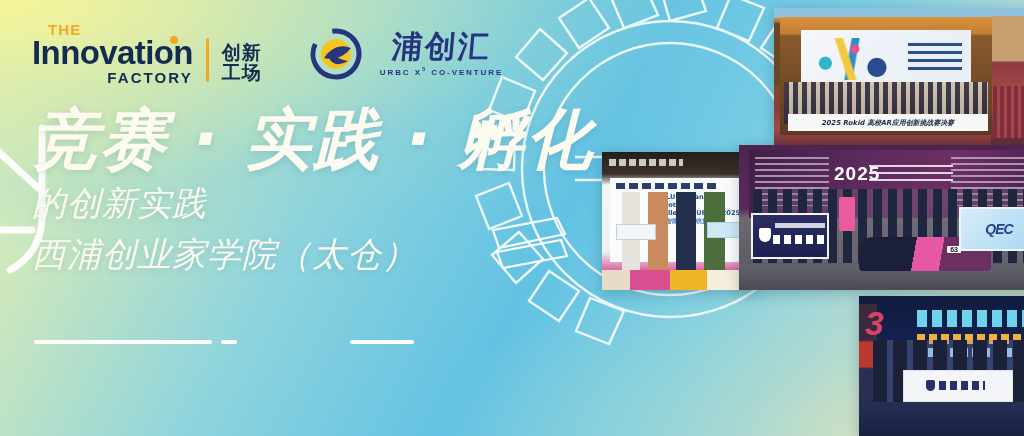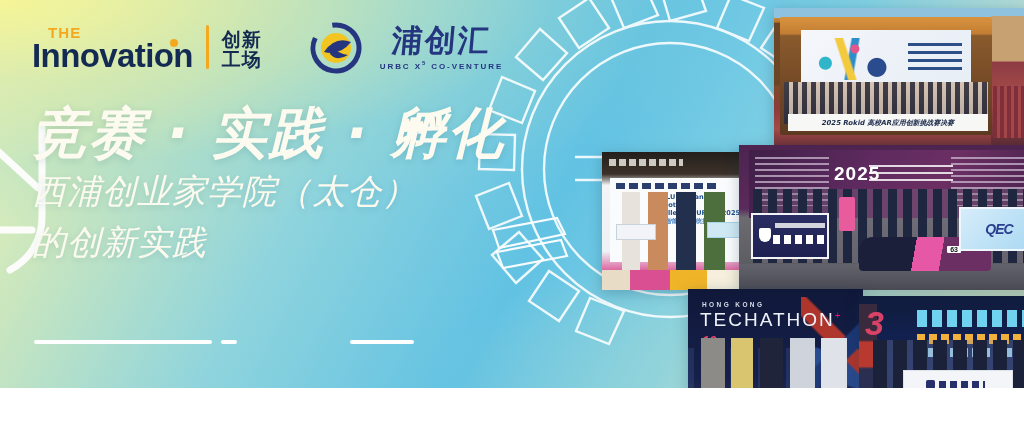--- a/index.html
+++ b/index.html
@@ -2,21 +2,21 @@
 <html><head>
 <meta charset="utf-8">
 <title>Banner</title>
 <style>
   html,body{margin:0;padding:0;background:#fff;}
   *{box-sizing:border-box;}
   body{font-family:"Liberation Sans","DejaVu Sans",sans-serif;}
 
   #banner{
     position:relative;
-    width:1024px;height:388px;
+    width:1024px;height:436px;
     overflow:hidden;
     background:
       radial-gradient(120% 95% at 0% 0%, rgba(246,245,150,0.95) 0%, rgba(214,233,170,0.65) 22%, rgba(150,214,203,0.25) 45%, rgba(120,200,225,0.0) 62%),
       radial-gradient(100% 80% at 100% 100%, rgba(233,229,178,0.85) 0%, rgba(186,219,198,0.45) 28%, rgba(120,198,222,0.0) 58%),
       linear-gradient(118deg, #eef5b6 0%, #c9e6bf 14%, #8fd4dd 33%, #62c2e3 54%, #7fd0e4 70%, #b9dcd4 85%, #dfe4bb 100%);
   }
 
   
   .deco-gear{position:absolute;left:455px;top:-36px;width:430px;height:400px;opacity:.92;pointer-events:none;}
   .deco-slash{position:absolute;left:-20px;top:120px;width:120px;height:170px;opacity:.95;pointer-events:none;}
@@ -58,21 +58,21 @@
   }
   .pch-sub{
     font-size:8px;font-weight:700;letter-spacing:1.9px;color:#25357f;margin-top:4px;
   }
   .pch-sub sup{font-size:6px;}
 
   
   .copy{position:absolute;left:32px;top:104px;width:520px;}
   .headline{
     font-family:"DejaVu Sans",sans-serif;
-    font-size:55px;font-weight:700;color:#fdfbef;letter-spacing:2px;
+    font-size:66px;font-weight:700;color:#fdfbef;letter-spacing:2px;
     line-height:1.08;white-space:nowrap;
     text-shadow:0 2px 7px rgba(20,80,110,.16);
     font-style:italic;
   }
   .subline{
     font-family:"DejaVu Sans",sans-serif;
     font-size:34px;font-weight:400;color:#fcfaee;letter-spacing:1px;
     line-height:1.32;margin-top:6px;white-space:nowrap;
     text-shadow:0 2px 6px rgba(20,80,110,.14);
     font-style:italic;
@@ -267,20 +267,21 @@
 
   <div class="logo-row">
 
     <div class="logo-if">
       <div class="if-mark">
         <div class="if-the">THE</div>
         <div class="if-innovation">
           <span>Innovation</span>
           <span class="tittle"></span>
         </div>
+        <div class="if-factory">FACTORY</div>
       </div>
       <div class="if-divider"></div>
       <div class="if-cn">
         <span>创新</span>
         <span>工场</span>
       </div>
     </div>
 
     <div class="logo-pch">
       <svg width="64" height="52" viewBox="0 0 64 52">
@@ -293,22 +294,22 @@
         <div class="pch-hanzi">浦创汇</div>
         <div class="pch-sub">
           <span>URBC X</span><sup>5</sup><span> CO-VENTURE</span>
         </div>
       </div>
     </div>
   </div>
 
   <div class="copy">
     <div class="headline">竞赛 · 实践 · 孵化</div>
+    <div class="subline">的创新实践</div>
     <div class="subline">西浦创业家学院（太仓）</div>
-    <div class="subline">的创新实践</div>
   </div>
 
   <div class="rule">
     <div class="seg s1"></div>
     <div class="seg s2"></div>
     <div class="seg s3"></div>
   </div>
 
   <div class="photo" id="ph-rokid">
     <div class="inner">
@@ -363,35 +364,20 @@
         <span class="shield"></span>
         <span class="txt"></span>
         <span class="txt2"></span>
       </div>
       <div class="f-flag-r">
         <span class="qec">QEC</span>
       </div>
     </div>
   </div>
 
-  <div class="photo" id="ph-tech">
-    <div class="inner">
-      <div class="t-city"></div>
-      <div class="t-shape"></div>
-      <div class="t-hdr">HONG KONG</div>
-      <div class="t-title">
-        <span>TECHATHON</span><sup>+</sup>
-      </div>
-      <div class="t-10">
-        <span>10</span><small>th</small>
-      </div>
-      <div class="t-people"></div>
-      <div class="t-floor"></div>
-    </div>
-  </div>
 
   <div class="photo" id="ph-cn14">
     <div class="inner">
       <div class="c-side"></div>
       <div class="c-14">
         <span>3</span>
       </div>
       <div class="c-slogan"></div>
       <div class="c-line2"></div>
       <div class="c-line3"></div>

